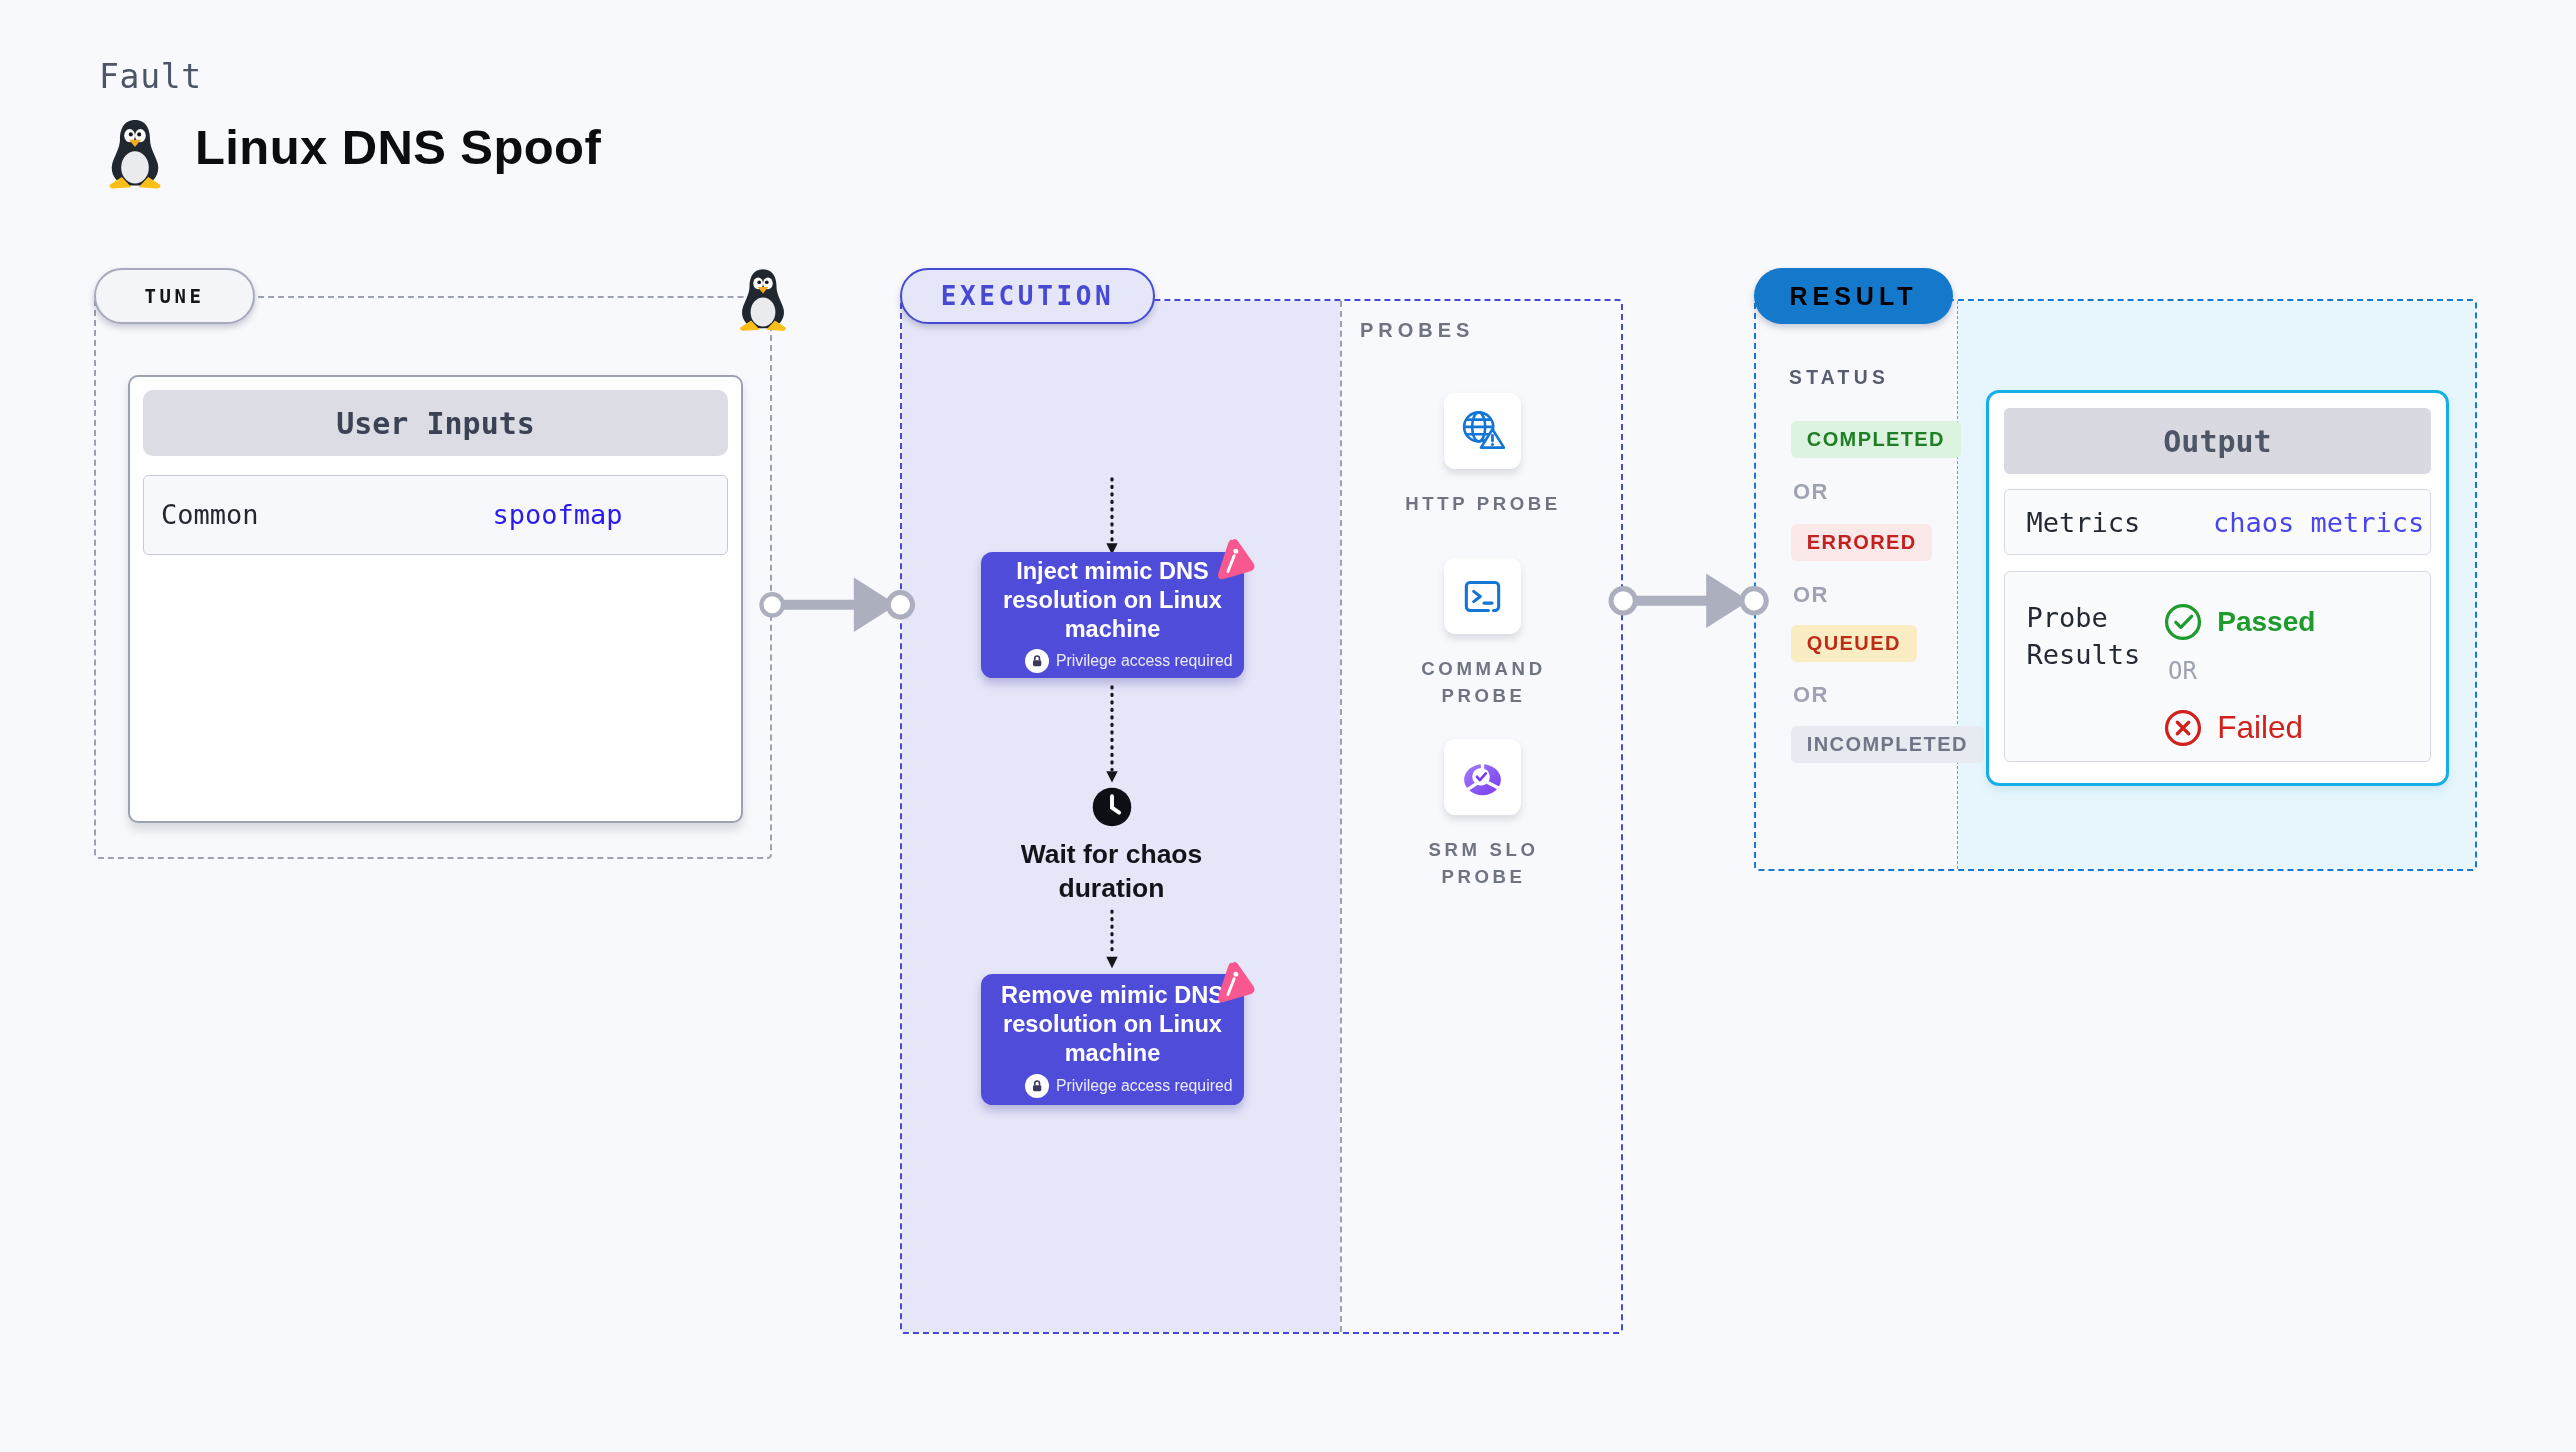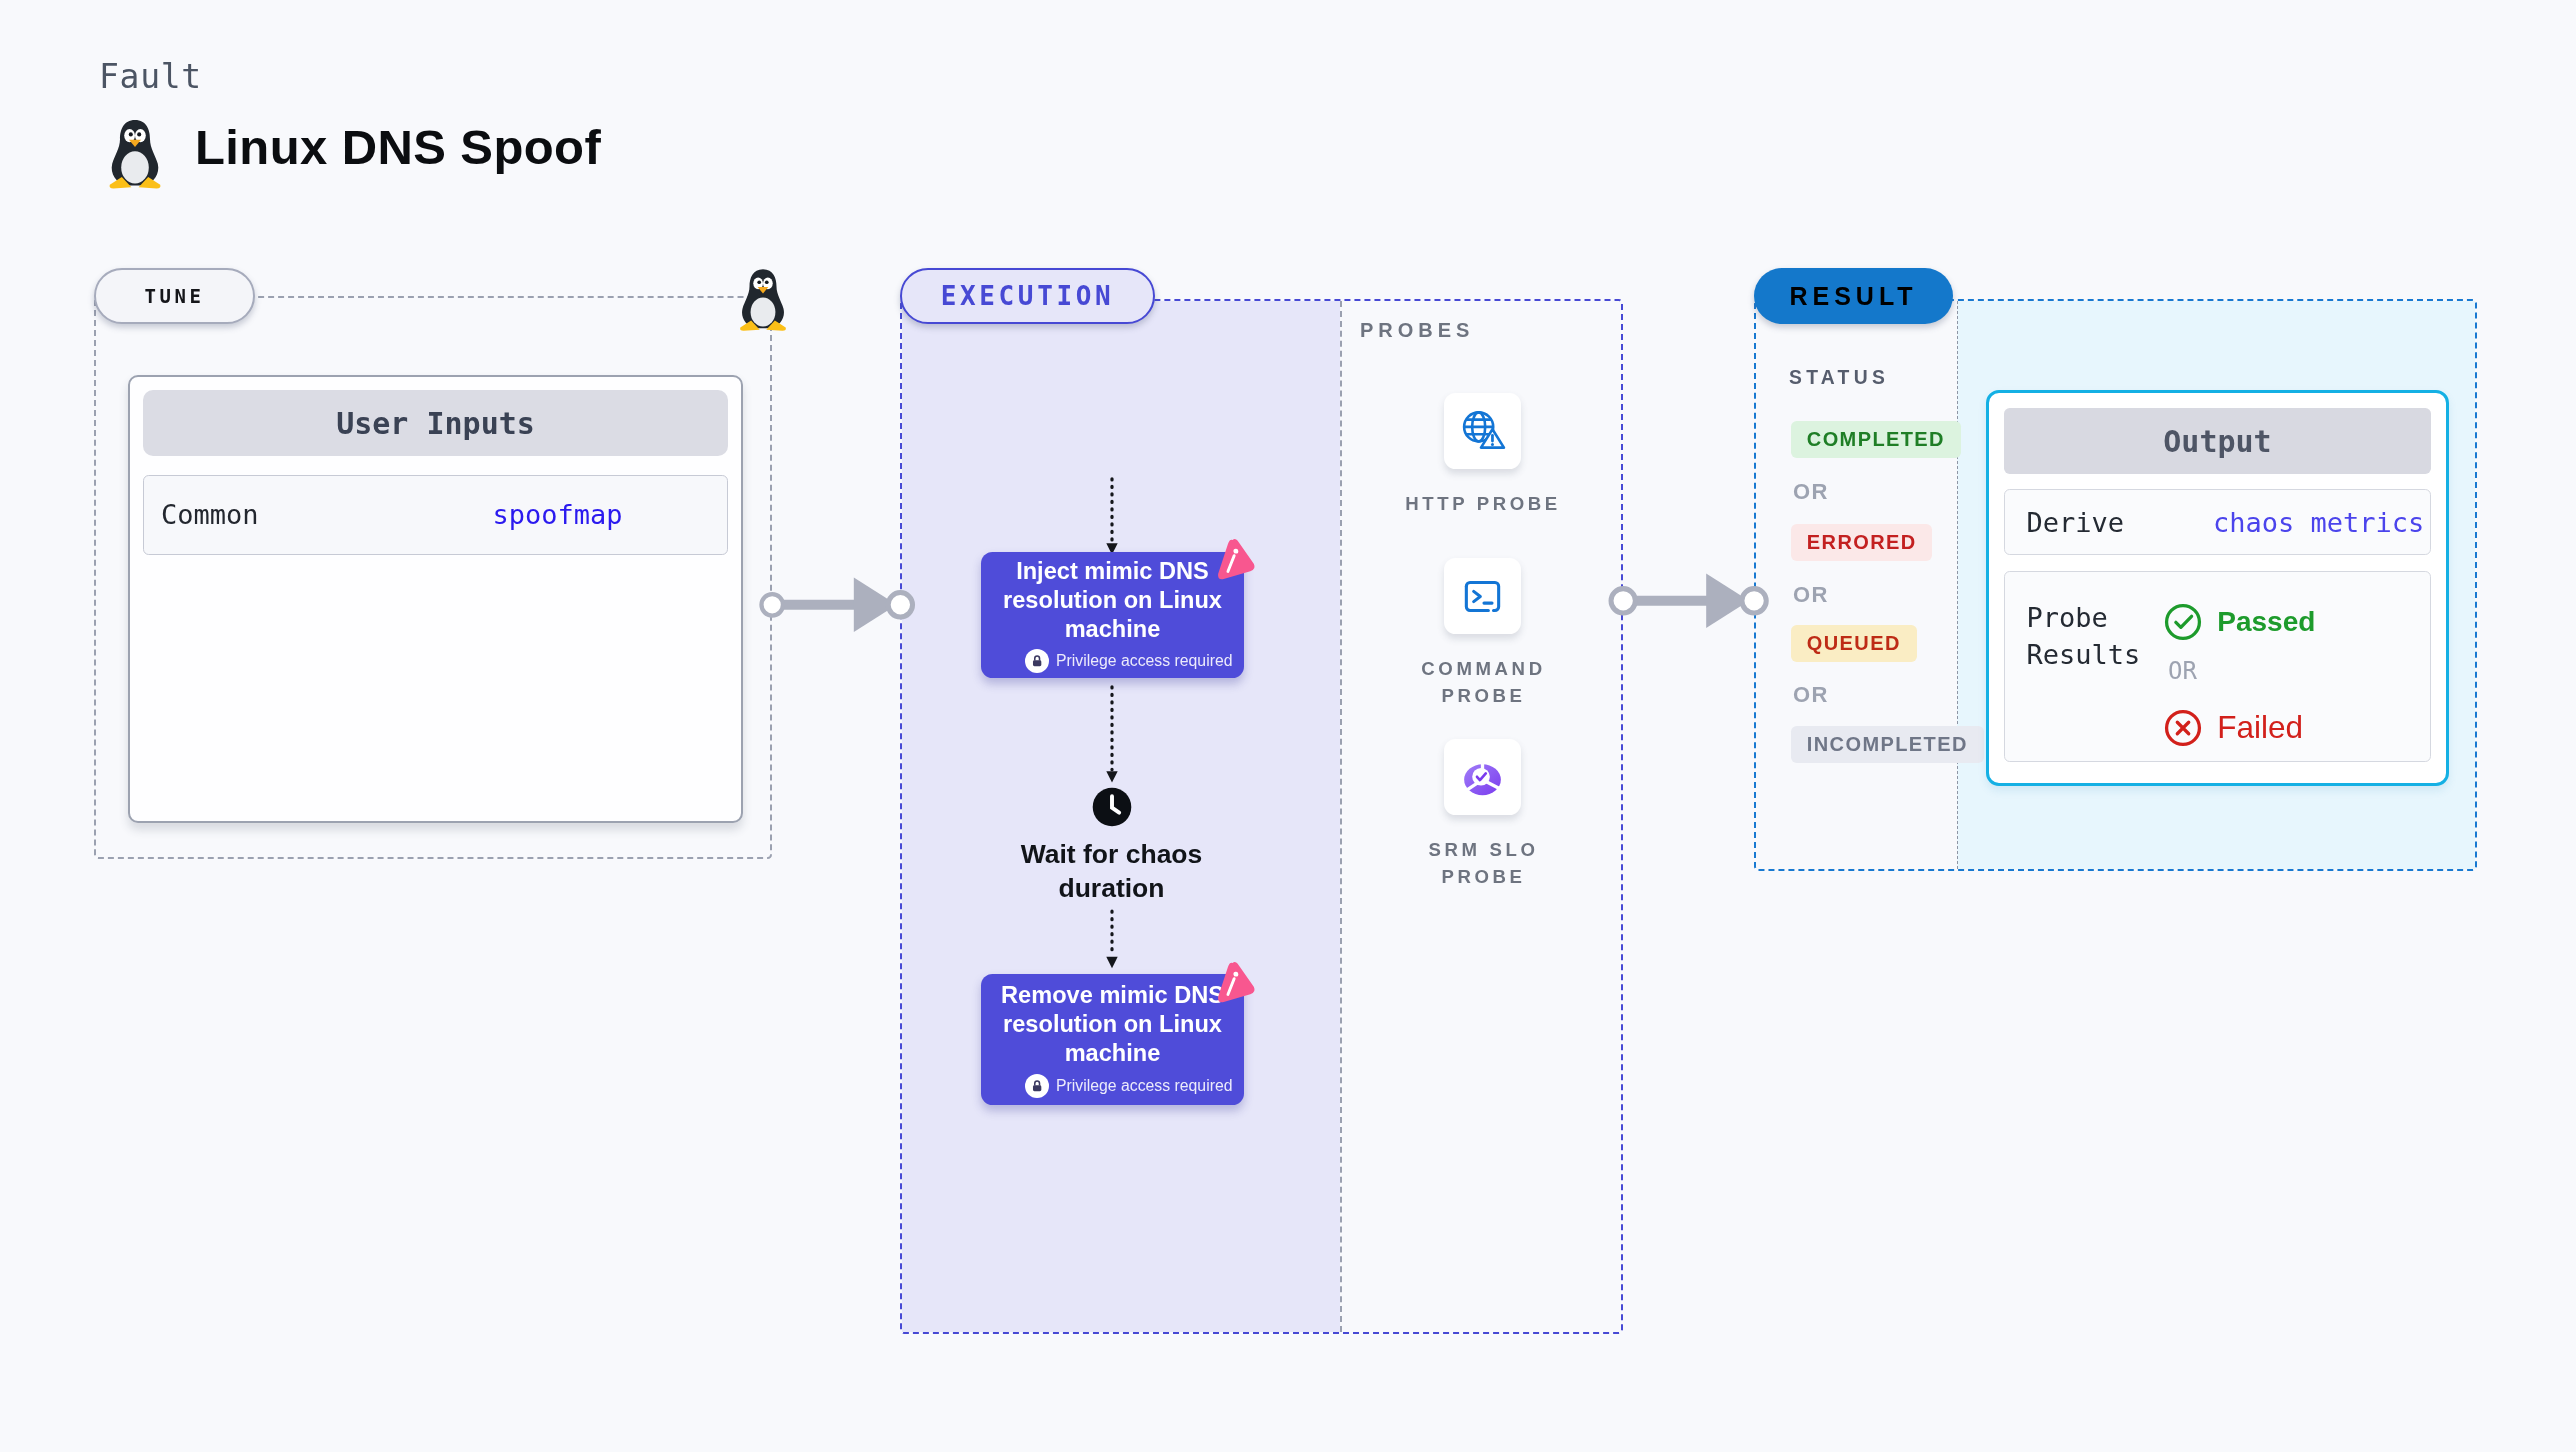--- a/index.html
+++ b/index.html
@@ -277,21 +277,21 @@
   <div class="abs or-text" style="top:479px;">OR</div>
   <div class="abs status-badge" style="top: 524px; background-color: rgb(251, 232, 232); color: rgb(195, 32, 32);">ERRORED</div>
   <div class="abs or-text" style="top:582px;">OR</div>
   <div class="abs status-badge" style="top: 625px; background-color: rgb(250, 237, 196); color: rgb(190, 43, 22);">QUEUED</div>
   <div class="abs or-text" style="top:682px;">OR</div>
   <div class="abs status-badge" style="top: 726px; background-color: rgb(232, 234, 241); color: rgb(111, 118, 135);">INCOMPLETED</div>
 
   <div class="abs output-card">
     <div class="output-header mono">Output</div>
     <div class="output-row metrics-row">
-      <div class="metrics-label mono">Derive</div>
+      <div class="metrics-label mono">Metrics</div>
       <span class="metrics-link mono">chaos metrics</span>
     </div>
     <div class="output-row proberes-row">
       <div class="proberes-label mono">Probe Results</div>
       <div class="pr-line pr-passed">
         <svg width="40" height="40" viewBox="0 0 56 56">
           <circle cx="28" cy="28" r="23" fill="none" stroke="var(--green)" stroke-width="4.6"></circle>
           <path d="M18 28.5 l7 7 L40 20" fill="none" stroke="var(--green)" stroke-width="4.6" stroke-linecap="round" stroke-linejoin="round"></path>
         </svg>
         <span class="pr-passed-text">Passed</span>

